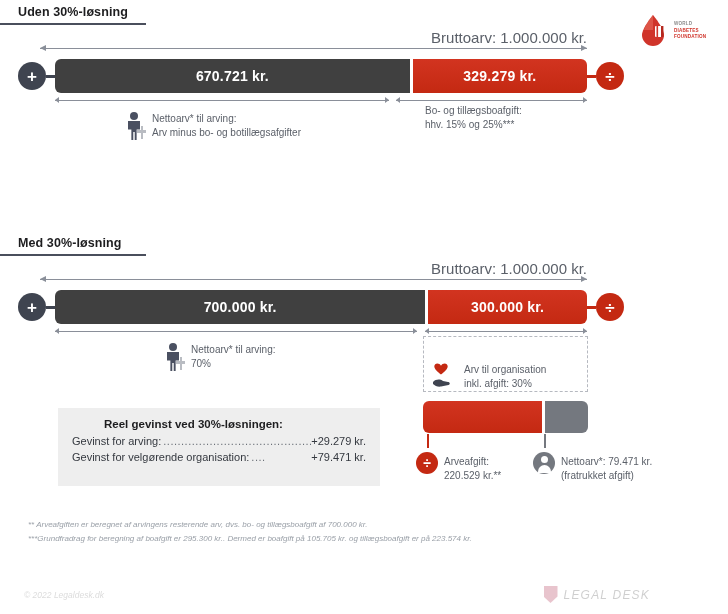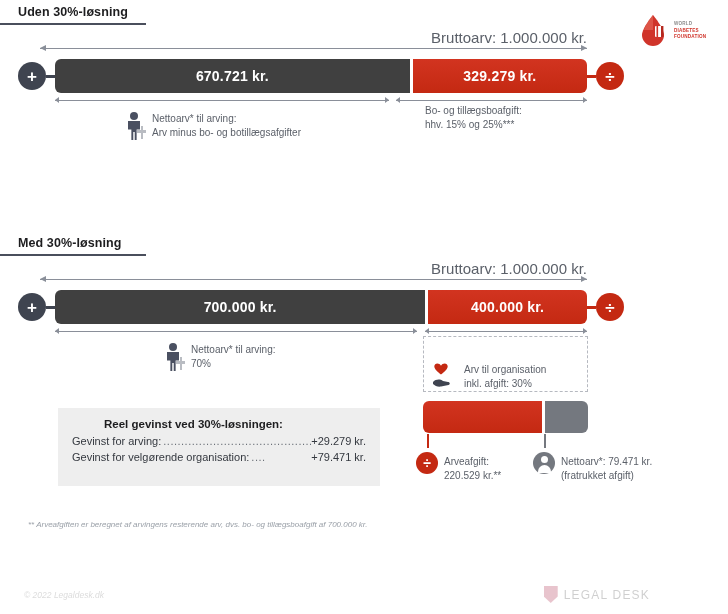--- a/index.html
+++ b/index.html
@@ -120,21 +120,21 @@
   .footnotes div { font-size:8px; font-style:italic; color:#9aa0a8;
                    line-height:1.72; white-space:nowrap; }
 
   
   .copyright { position:absolute; left:24px; top:590px;
                font-size:8.5px; color:#dcdcdc;font-style:italic; }
   .footer-logo { position:absolute; right:14px; top:586px;
                  display:flex; align-items:center; gap:6px; opacity:.28; }
   .footer-logo .shield { width:14px; height:17px; background:#b03050;
        clip-path: polygon(0 0,100% 0,100% 62%,50% 100%,0 62%); }
-  .footer-logo .ftext { font-size:12px; letter-spacing:1.2px; color:#555; }
+  .footer-logo .ftext { font-size:12px; letter-spacing:1.2px; color:#555;font-style:italic; }
 
   
   .wdf { position:absolute; left:640px; top:14px; display:flex;
          align-items:center; gap:4px; }
   .wdf .wtext { font-size:4.6px; font-weight:bold; line-height:1.5;
                 letter-spacing:.2px; }
   .wdf .wtext .l1 { color:#8c8c8c; }
   .wdf .wtext .l2 { color:#d0342a; }
   .wdf .wtext .l3 { color:#d0342a; }
 </style>
@@ -207,21 +207,21 @@
   <div class="dim" style="left:40px; top:279px; width:547px;"></div>
 
   <div class="badge plus" style="left:18px; top:293px;">+</div>
   <div class="connector" style="left:46px; top:306px; width:9px;"></div>
   <div class="connector red" style="left:587px; top:306px; width:9px;"></div>
   <div class="badge div" style="left:596px; top:293px;">÷</div>
 
   <div class="bar" style="left:55px; top:290px; width:532px;">
     <div class="seg dark" style="width:70%;">700.000 kr.</div>
     <div class="gap"></div>
-    <div class="seg red" style="width:30%;">400.000 kr.</div>
+    <div class="seg red" style="width:30%;">300.000 kr.</div>
   </div>
 
   <div class="dim tick-only" style="left:55px; top:331px; width:362px;"></div>
   <div class="dim tick-only" style="left:425px; top:331px; width:162px;"></div>
 
   <div class="legend" style="left:165px; top:343px; width:250px;">
     <div class="person">
       <div class="head"></div>
         <div class="body"></div>
       <div class="plus">
@@ -286,20 +286,21 @@
     </div>
     <div class="grow">
       <span class="lbl">Gevinst for velgørende organisation:</span>
       <span class="dots">....</span>
       <span class="val">+79.471 kr.</span>
     </div>
   </div>
 
   <div class="footnotes">
     <div>**  Arveafgiften er beregnet af arvingens resterende arv, dvs. bo- og tillægsboafgift af 700.000 kr.</div>
+    <div>***Grundfradrag for beregning af boafgift er 295.300 kr.. Dermed er boafgift på 105.705 kr. og tillægsboafgift er på 223.574 kr.</div>
   </div>
 
   <div class="copyright">© 2022 Legaldesk.dk</div>
   <div class="footer-logo">
     <div class="shield"></div>
     <div class="ftext">LEGAL DESK</div>
   </div>
 
 </div>
 

